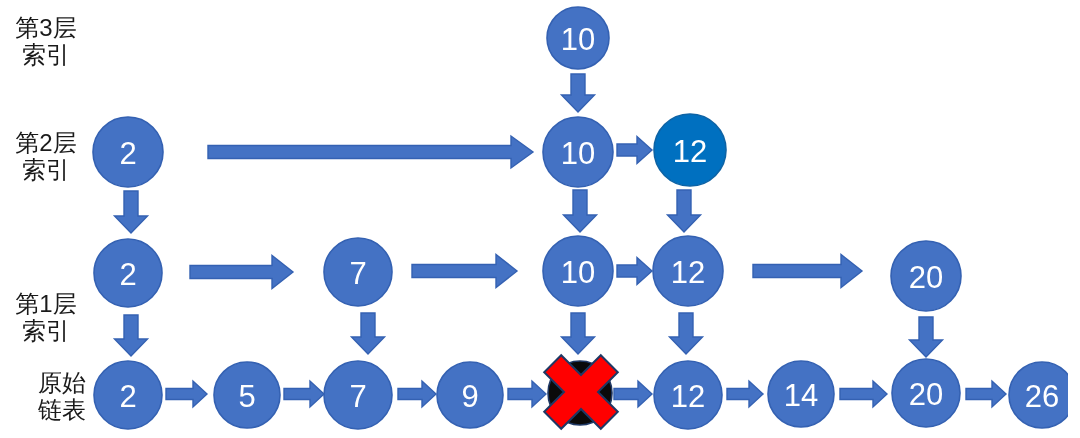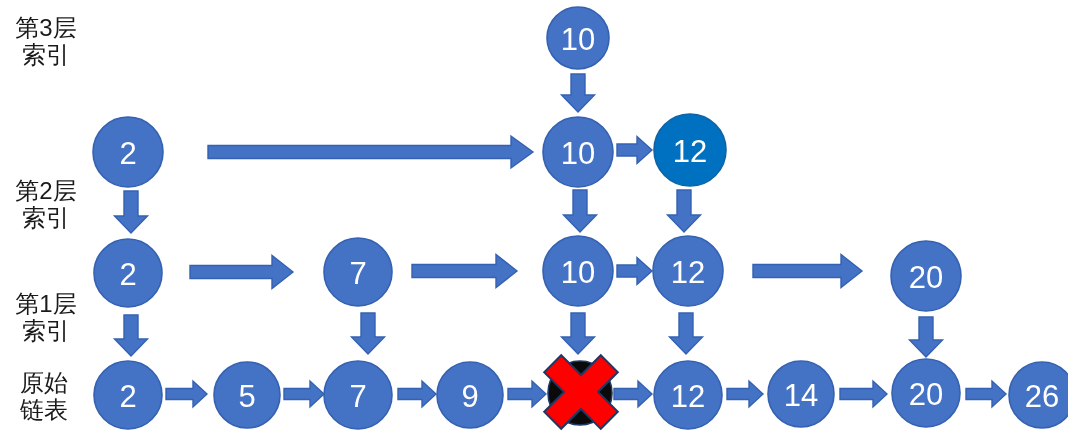--- a/index.html
+++ b/index.html
@@ -7,23 +7,23 @@
     position:relative;width:1068px;height:438px;background:#ffffff;overflow:hidden;
     font-family:"Liberation Sans","DejaVu Sans",sans-serif;
   }
   .row-label{
     position:absolute;transform:translateX(-50%);
     text-align:center;font-size:24px;line-height:27px;color:#1a1a1a;
     white-space:nowrap;
   }
   .row-label span{display:block;}
   .label-l3{left:46px;top:14px;}
-  .label-l2{left:46px;top:129px;margin-top:48px;}
+  .label-l2{left:46px;top:129px;}
   .label-l1{left:46px;top:250px;margin-top:40px;}
-  .label-list{left:44px;top:369px;}
+  .label-list{left:62px;top:369px;}
   #diagram{position:absolute;left:0;top:0;}
   #diagram text{
     font-family:"Liberation Sans","DejaVu Sans",sans-serif;
     font-size:31px;fill:#ffffff;
   }
 </style>
 </head>
 <body>
 
 <div class="stage">

